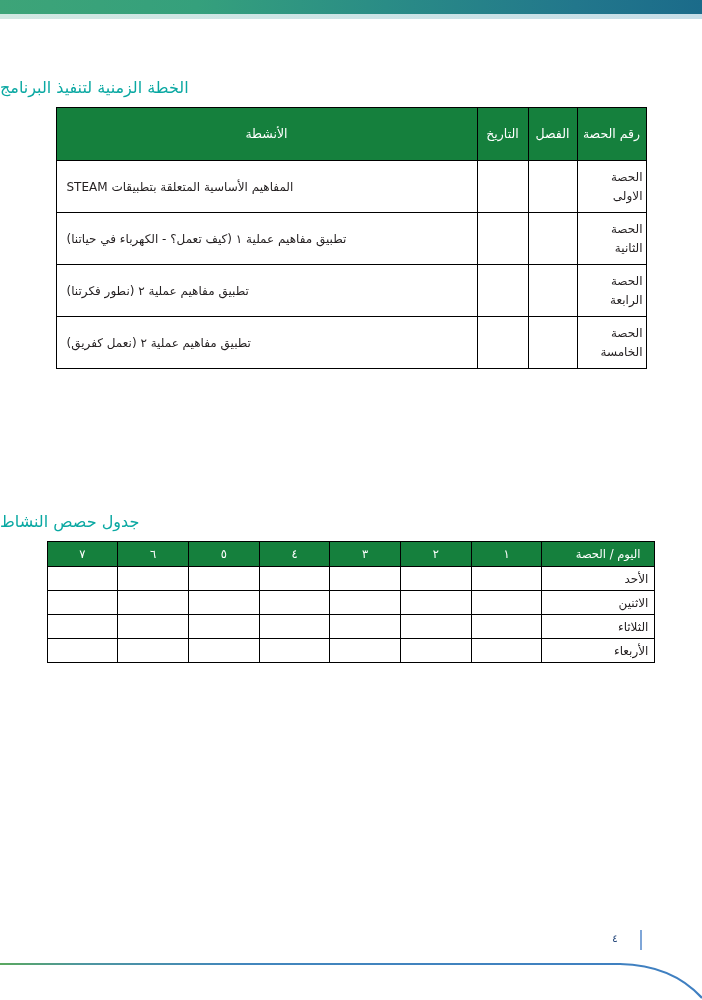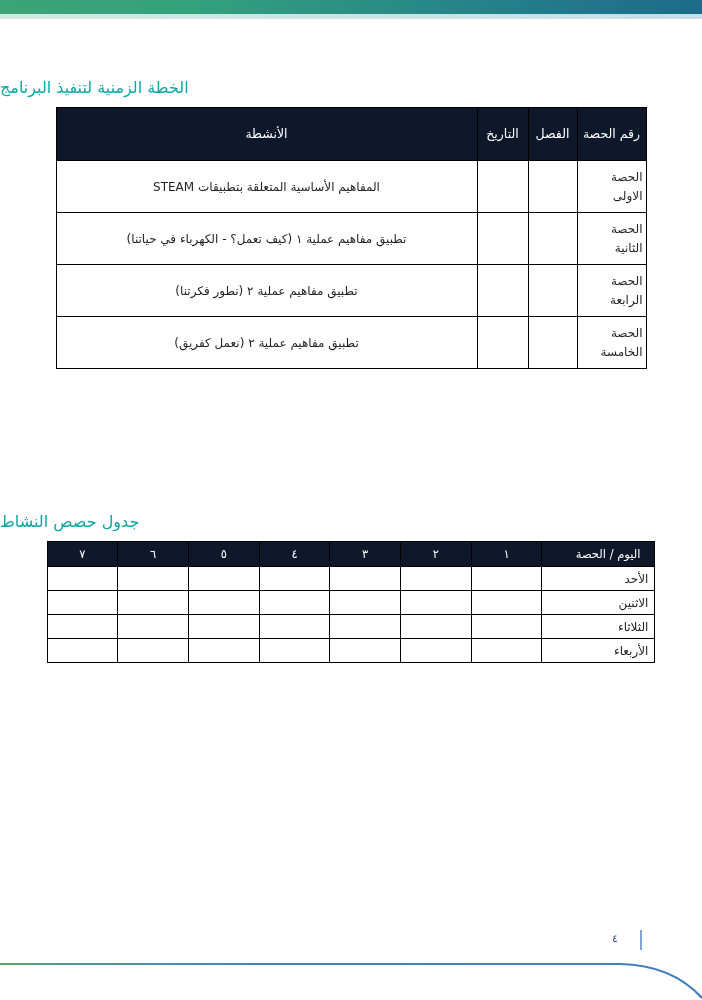--- a/index.html
+++ b/index.html
@@ -71,42 +71,42 @@
     margin: 0 auto;
     border: 1.6px solid #000;
   }
   table.sheet th,
   table.sheet td {
     border: 1.1px solid #000;
     padding: 0;
     vertical-align: middle;
   }
   table.sheet thead th {
-    background: #0f172a;
+    background: #15803d;
     color: #ffffff;
     font-weight: normal;
     text-align: center;
   }
 
   
   #timeline-table { width: 586px; }
   #timeline-table thead th { height: 52px; font-size: 12.5px; line-height: 1.45; }
   #timeline-table tbody td { height: 51px; font-size: 12px; }
   #timeline-table .col-no    { width: 68px; }
   #timeline-table .col-class { width: 48px; }
   #timeline-table .col-date  { width: 50px; }
   #timeline-table .col-act   { width: 420px; }
 
   #timeline-table td.session {
     line-height: 1.55;
     padding: 0 3px;
   }
   #timeline-table td.activity {
-    text-align: center;
-    padding: 0 22px;
+    text-align: left;
+    padding: 0 10px;
     line-height: 1.5;
   }
   #timeline-table td.blank { background: #ffffff; }
 
   
   #schedule-table { width: 586px; }
   #schedule-table thead th { height: 24px; font-size: 11.5px; }
   #schedule-table tbody td { height: 23px; font-size: 12px; }
   #schedule-table .col-day  { width: 98px; }
   #schedule-table .col-slot { width: 69.7px; }

